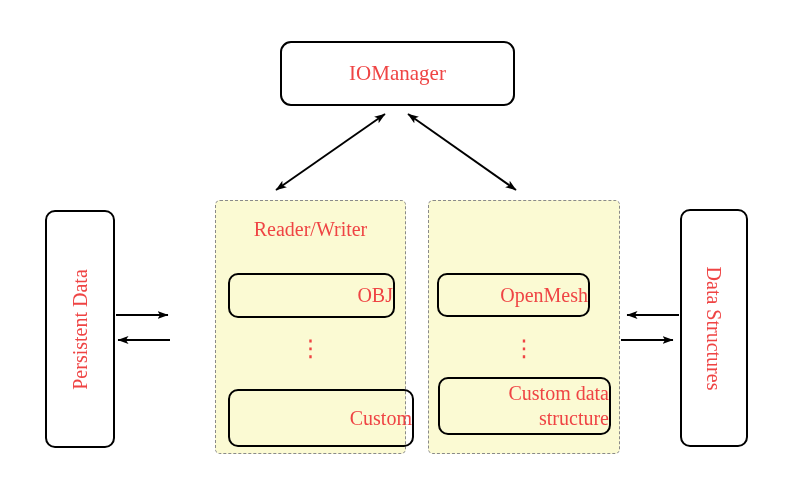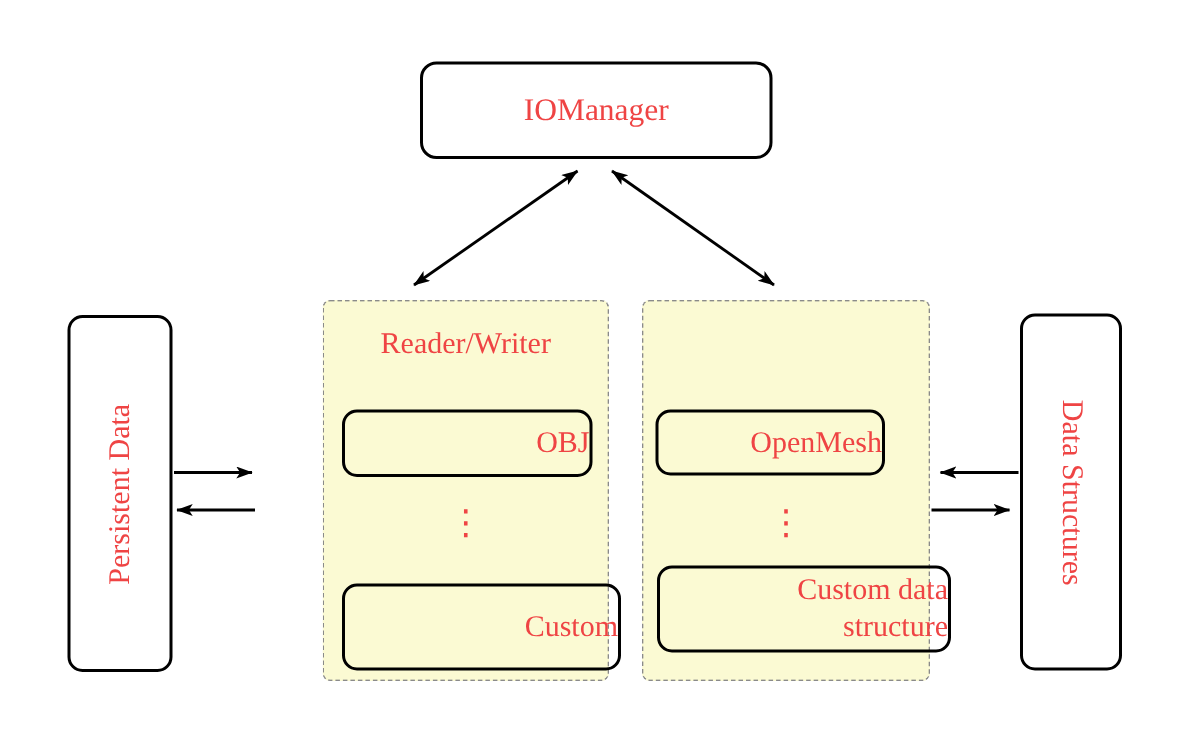--- a/index.html
+++ b/index.html
@@ -120,21 +120,21 @@
     <div class="inner-box" style="left:12px; top:188px; width:186px; height:58px;">
       <span>Custom</span>
     </div>
   </div>
 
   <div class="group" style="left:428px; top:200px; width:192px; height:254px;">
     <div class="inner-box" style="left:8px; top:72px; width:153px; height:44px;">
       <span>OpenMesh</span>
     </div>
     <div class="vdots" style="top:133px;">⋮</div>
-    <div class="inner-box" style="left:9px; top:176px; width:196px; height:58px;">
+    <div class="inner-box" style="left:9px; top:176px; width:173px; height:58px;">
       <span>Custom data</span>
       <span>structure</span>
     </div>
   </div>
 
   <div class="vnode" style="left:45px; top:210px; width:70px; height:238px;">
     <span class="rot-ccw">Persistent Data</span>
   </div>
 
   <div class="vnode" style="left:680px; top:209px; width:68px; height:238px;">

